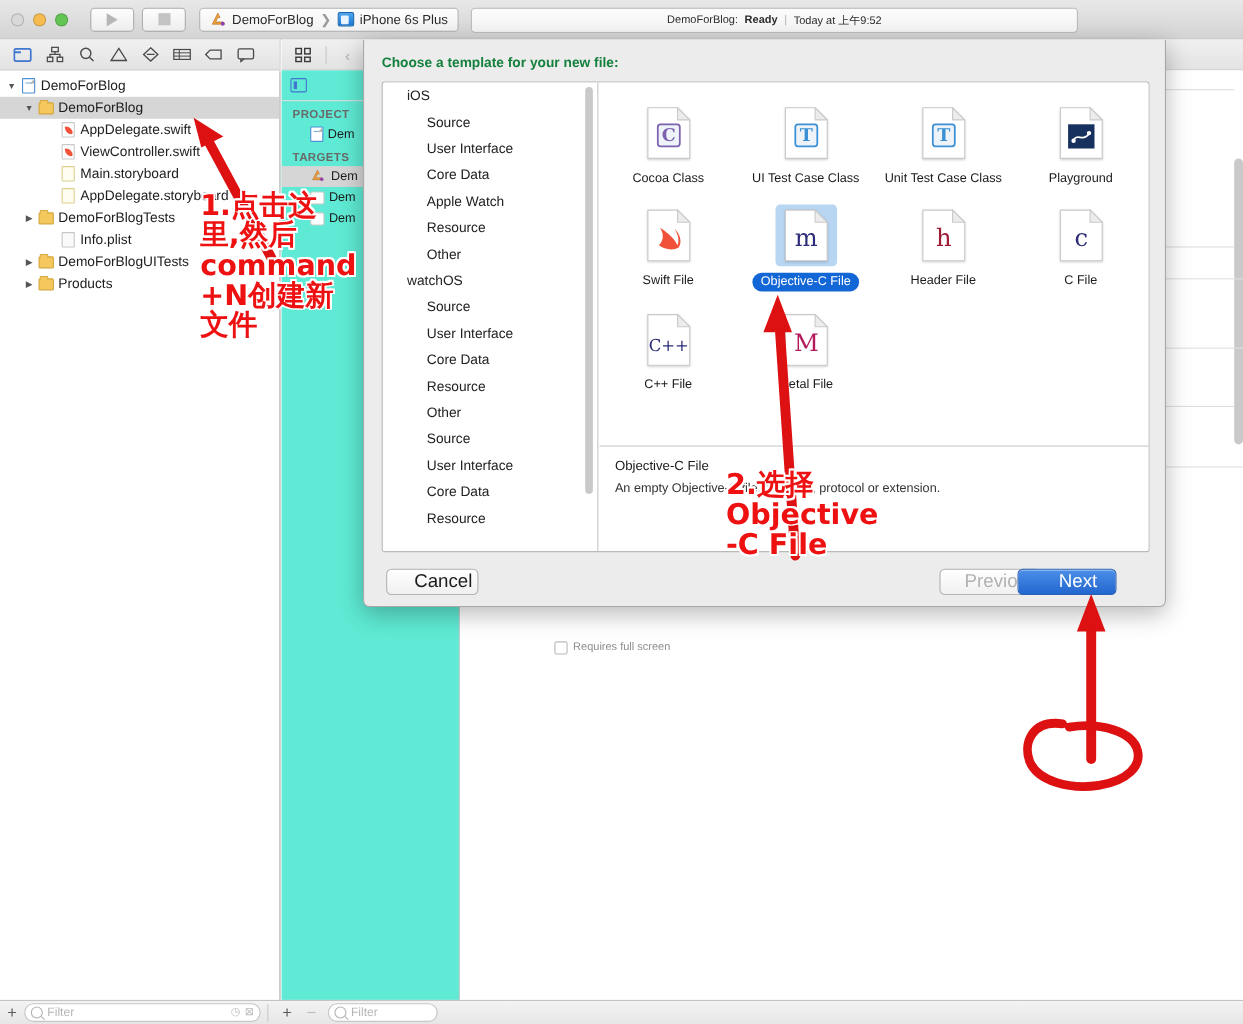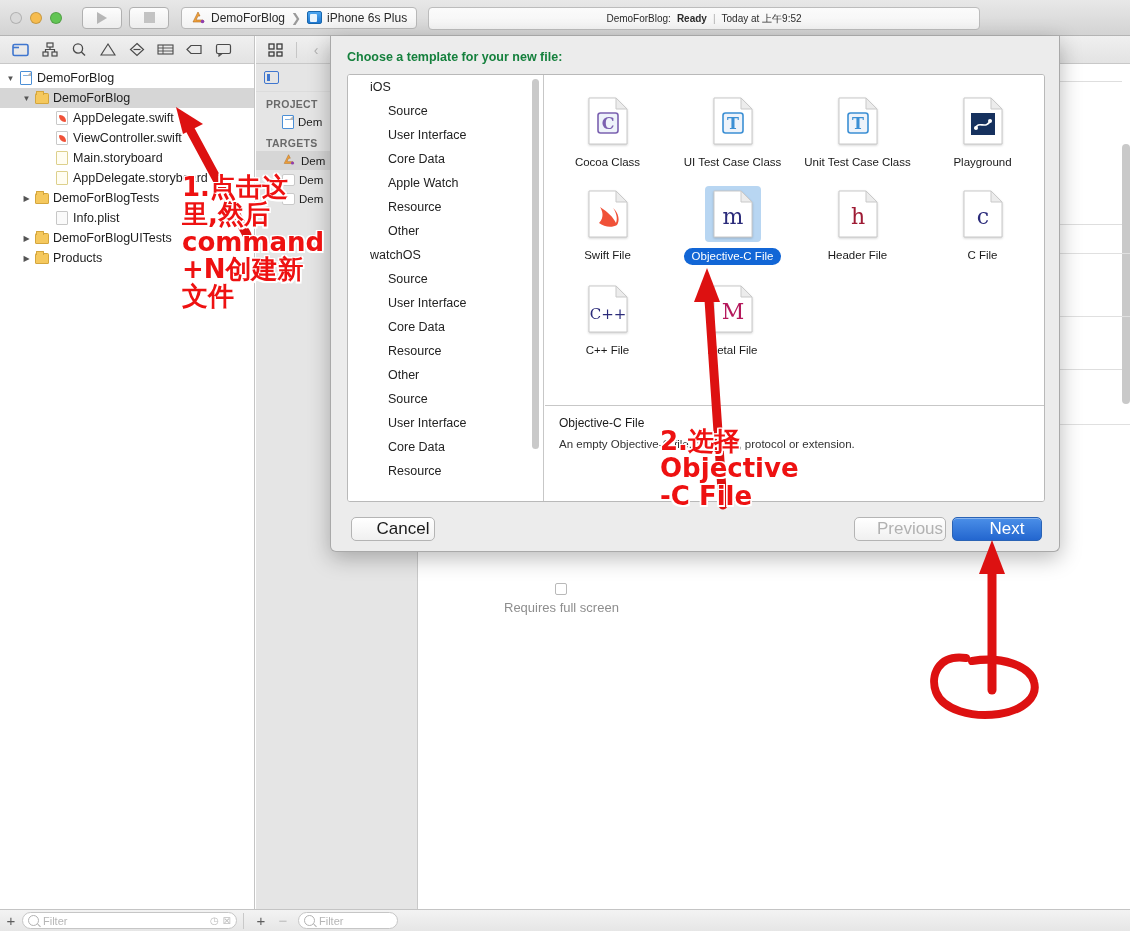--- a/index.html
+++ b/index.html
@@ -117,21 +117,21 @@
   .proj-toolbar {
     height: 28px; background: linear-gradient(#f0f0f0,#e3e3e3);
     border-bottom: 1px solid #c8c8c8; display: flex; align-items: center; padding-left: 6px; gap: 2px;
   }
   .jump-ic { width: 26px; display: flex; align-items: center; justify-content: center; }
   .navsep { width:1px; height:16px; background:#c6c6c6; margin: 0 6px; }
   .arrow-b { width: 22px; text-align: center; color: #b1b1b1; font-size: 14px; }
 
   .proj-sidebar {
     position: absolute; left: 0; top: 28px; width: 162px; height: 845px;
-    background: #e5e5e5; border-right: 1px solid #c9c9c9;
+    background: #5eead4; border-right: 1px solid #c9c9c9;
   }
   .ps-top { height: 28px; display: flex; align-items: center; padding-left: 8px; border-bottom: 1px solid #dcdcdc; }
   .panelico { width: 15px; height: 13px; border: 1.6px solid #3f76cf; border-radius: 2px; position: relative; }
   .panelico::after { content:''; position:absolute; left:1.5px; top:1.5px; width:3.5px; height:7px; background:#3f76cf; }
   .ps-head { font-size: 10.5px; font-weight: bold; color: #6a6a6a; letter-spacing: .3px; padding: 6px 0 2px 10px; }
   .ps-row { height: 19px; display: flex; align-items: center; padding-left: 26px; font-size: 11.5px; color: #1d1d1d; gap: 4px; white-space: nowrap; }
   .ps-row.sel { background: #d6d6d6; }
   .tgt-ico { width: 13px; height: 12px; background: #fff; border: 1px solid #c9c9c9; border-radius: 2px; }
 
   .proj-body {
@@ -163,21 +163,21 @@
   .pill-btn {
     height: 21px; border: 1px solid #bcbcbc; border-radius: 11px;
     background: linear-gradient(#ffffff,#f2f2f2); padding: 0 14px;
     display: flex; align-items: center; font-size: 11.5px; color: #1b1b1b;
   }
 
   .empty-area { height: 62px; display: flex; align-items: center; justify-content: center; font-size: 11.5px; color: #9b9b9b; }
   .pm-bar { height: 26px; display: flex; align-items: center; padding-left: 95px; gap: 14px; color:#5b5b5b; font-size: 15px; }
   .tbl-head { display:flex; font-size: 11.5px; color: #8b8b8b; padding: 7px 0 7px 95px; }
 
-  .req-full { position: absolute; left: 248px; top: 547px; display: flex; align-items: center; gap: 5px; font-size: 13px; color: #8e8e8e; flex-direction: column; }
+  .req-full { position: absolute; left: 248px; top: 547px; display: flex; align-items: flex-start; gap: 5px; font-size: 10px; color: #8e8e8e; }
   .cb { width: 12px; height: 12px; border: 1px solid #b9b9b9; border-radius: 2px; background: #fff; }
 
   .right-scroll {
     position: absolute; right: 0; top: 80px; width: 8px; height: 260px;
     background: #c9c9c9; border-radius: 4px;
   }
 
   
   .bottombar {
     position: absolute; left: 0; top: 909px; width: 1130px; height: 22px;
@@ -243,21 +243,21 @@
 
   .sheet-footer { position: absolute; left: 0; top: 470px; width: 730px; height: 46px; }
   .btn {
     height: 24px; border-radius: 5px; font-size: 17px;
     display: inline-flex; align-items: center; justify-content: center;
     border: 1px solid #b4b4b4; background: linear-gradient(#ffffff,#f0f0f0); color: #1b1b1b; padding-left: 20px;
   }
   .btn-cancel { position: absolute; left: 20px; top: 11px; width: 84px; }
   .btn-prev { position: absolute; left: 523px; top: 11px; width: 92px; color: #b1b1b1; }
   .btn-next {
-    position: absolute; left: 621px; top: 11px; width: 90px; color: #fff; font-weight: normal;
+    position: absolute; left: 594px; top: 11px; width: 90px; color: #fff; font-weight: normal;
     border: 1px solid #2a63b5; background: linear-gradient(#4b8fe8,#2366cf);
     box-shadow: inset 0 1px 0 rgba(255,255,255,.35);
   }
 
   
   .anno {
     position: absolute; color: #ee1111; font-weight: bold;
     font-family: "DejaVu Sans", "Liberation Sans", sans-serif;
     text-shadow: -1.5px -1.5px 0 #fff, 1.5px -1.5px 0 #fff, -1.5px 1.5px 0 #fff, 1.5px 1.5px 0 #fff,
                  0 -1.5px 0 #fff, 0 1.5px 0 #fff, -1.5px 0 0 #fff, 1.5px 0 0 #fff;

